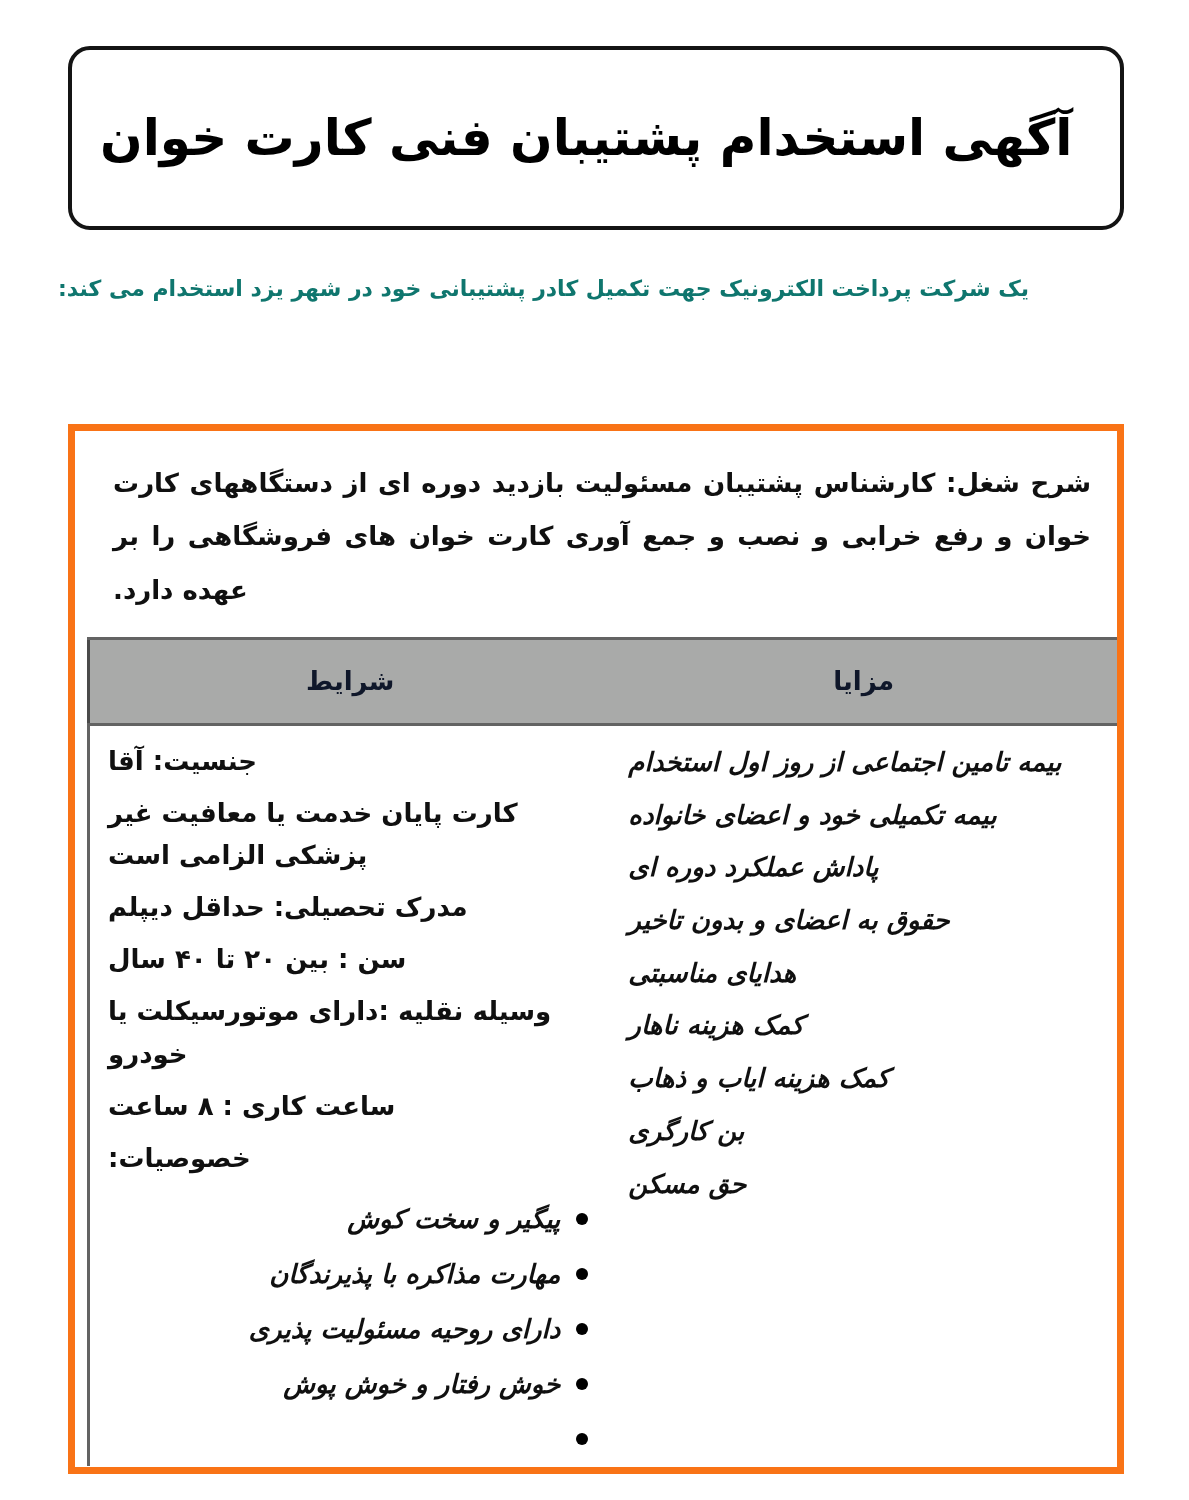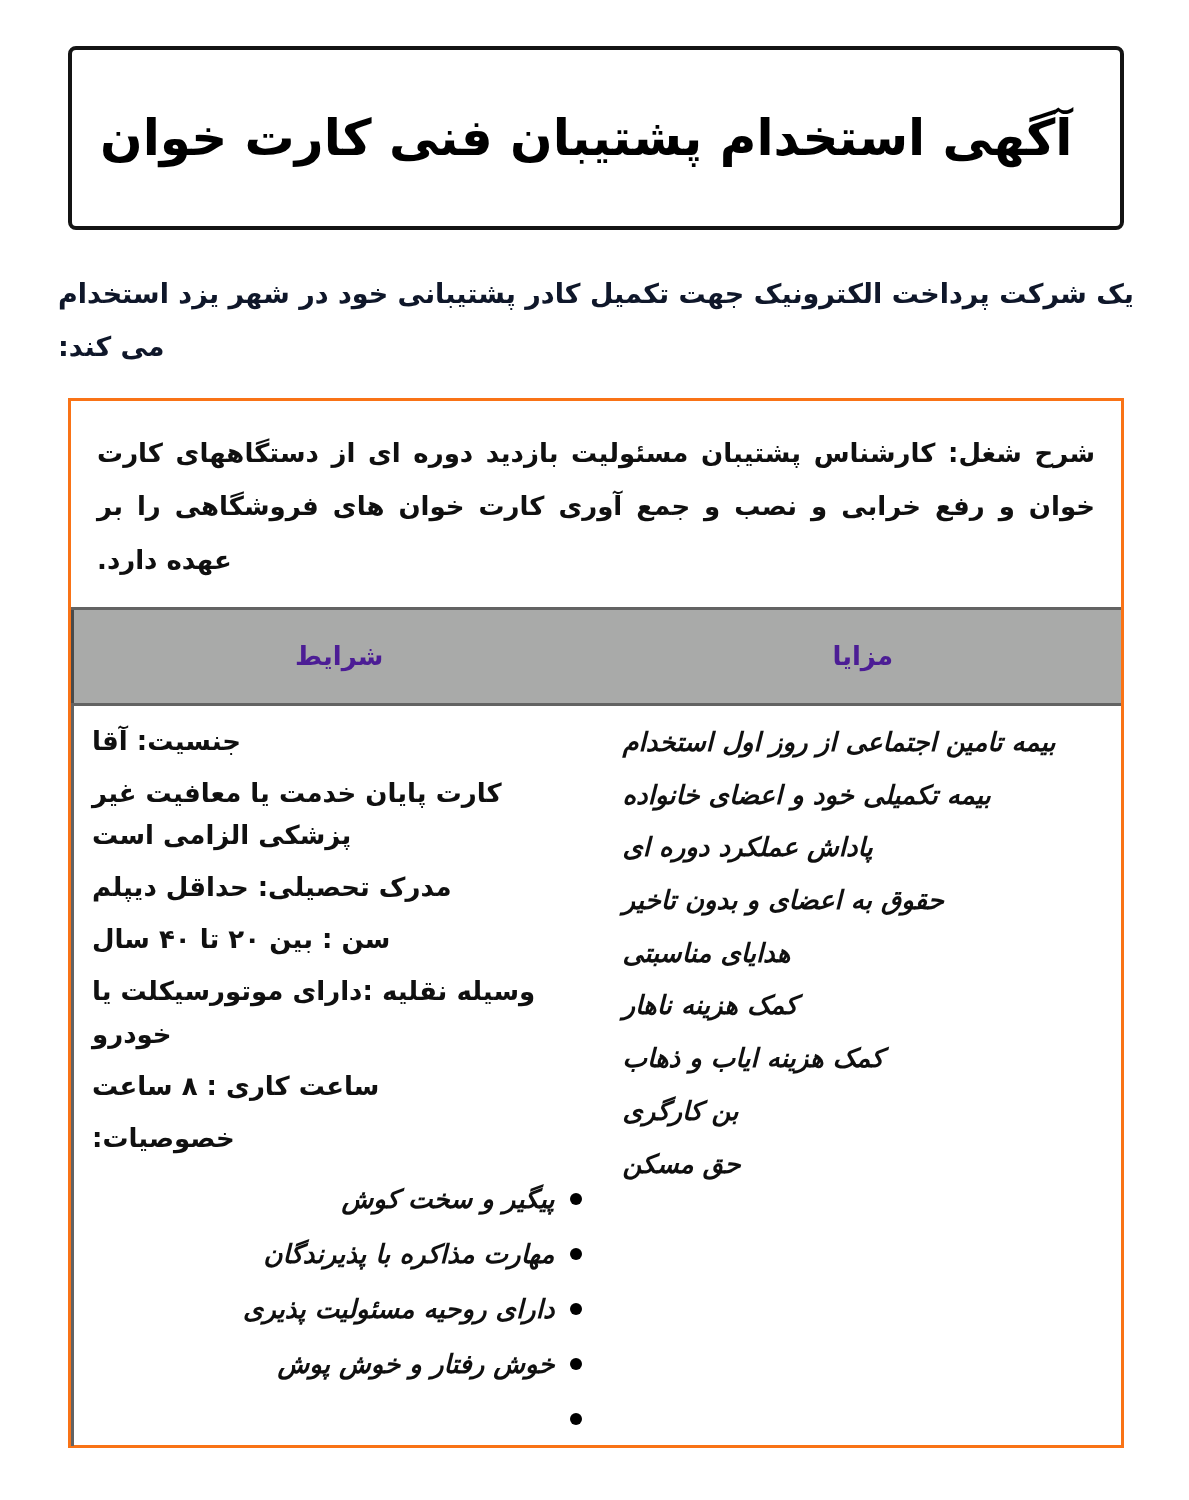--- a/index.html
+++ b/index.html
@@ -25,21 +25,21 @@
 
   
   .title-box {
     position: absolute;
     left: 68px;
     top: 46px;
     width: 1056px;
     height: 184px;
     box-sizing: border-box;
     border: 4px solid #141414;
-    border-radius: 8px;
+    border-radius: 22px;
     background: #ffffff;
     display: flex;
     align-items: center;
     justify-content: flex-end;
     padding: 0 34px 0 28px;
   }
   .title-text {
     font-size: 50px;
     font-weight: bold;
     line-height: 1.28;
@@ -48,39 +48,40 @@
     color: #000000;
     white-space: normal;
   }
 
   
   .intro {
     position: absolute;
     left: 58px;
     top: 268px;
     width: 1076px;
-    font-size: 27px;
+    font-size: 22px;
     font-weight: bold;
     line-height: 1.95;
     text-align: justify;
     text-align-last: left;
-    color: #0f172a;
+    color: #0f766e;
     direction: rtl;
   }
 
   
   .table {
     position: absolute;
     left: 68px;
-    top: 398px;
+    top: 424px;
     width: 1056px;
     height: 1050px;
     box-sizing: border-box;
-    border: 3px solid #f97316;
+    border: 7px solid #f97316;
     background: #ffffff;
+    padding-left: 12px;
   }
 
   
   .desc-row {
     box-sizing: border-box;
     width: 100%;
     border-bottom: 3px solid #636363;
     padding: 26px 26px 20px 26px;
   }
   .desc-text {
@@ -97,27 +98,27 @@
   .head-row {
     display: flex;
     flex-direction: row;
     width: 100%;
     box-sizing: border-box;
     border-bottom: 3px solid #636363;
     background: #a9aaa9;
   }
   .head-cell {
     box-sizing: border-box;
-    height: 93px;
+    height: 83px;
     display: flex;
     align-items: center;
     justify-content: center;
     font-size: 26px;
     font-weight: bold;
-    color: #4c1d95;
+    color: #0f172a;
   }
   .head-cell.right {
     width: 535px;
     border-left: 3px solid #4a4a4a;
   }
   .head-cell.left {
     width: 518px;
   }
 
   

